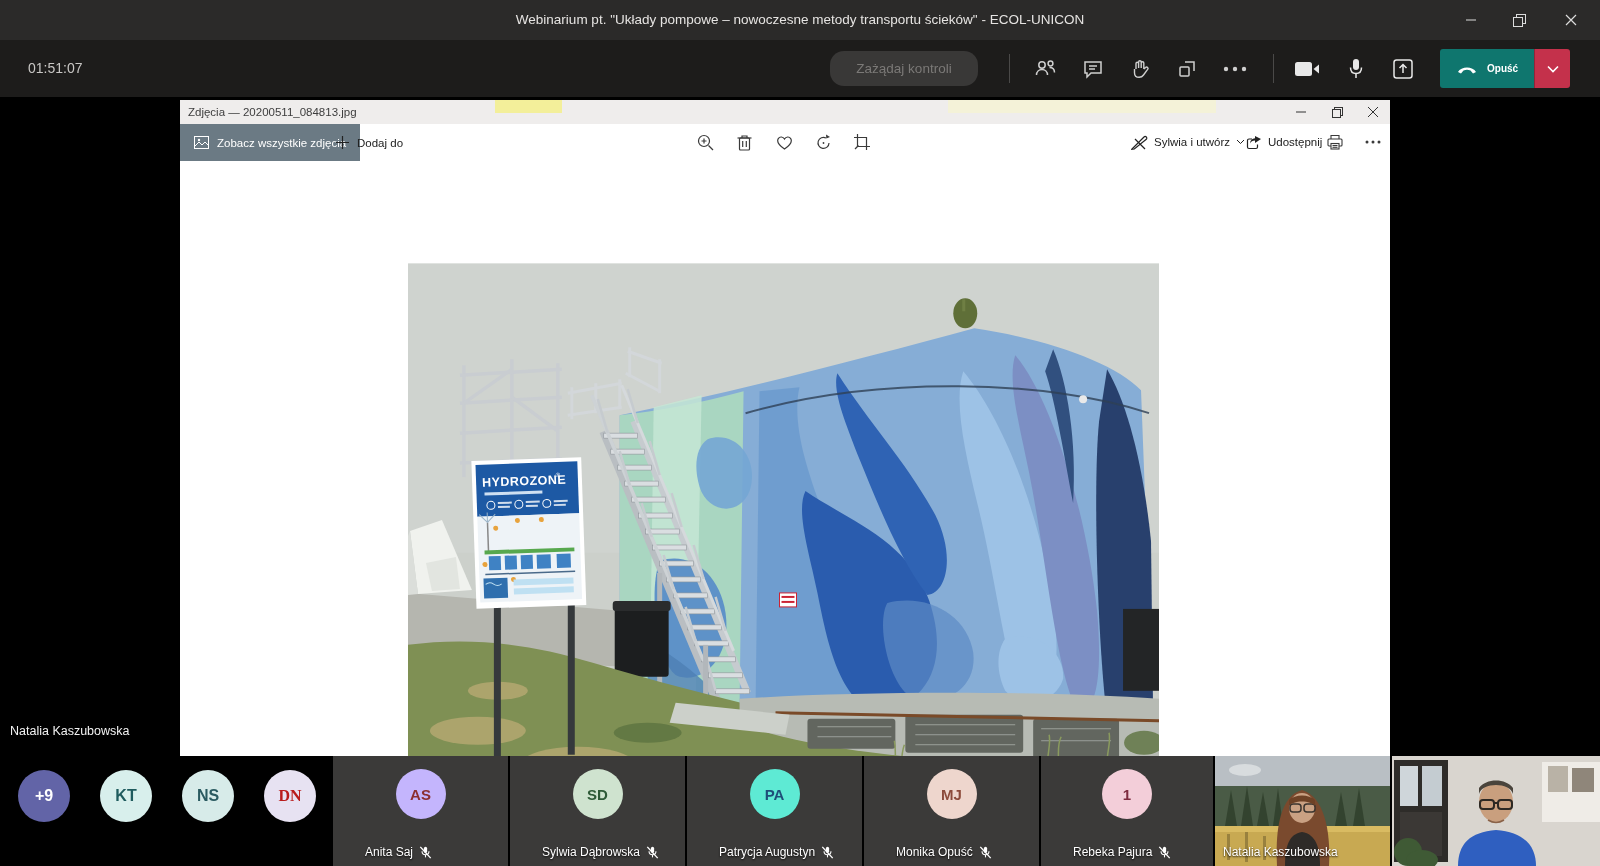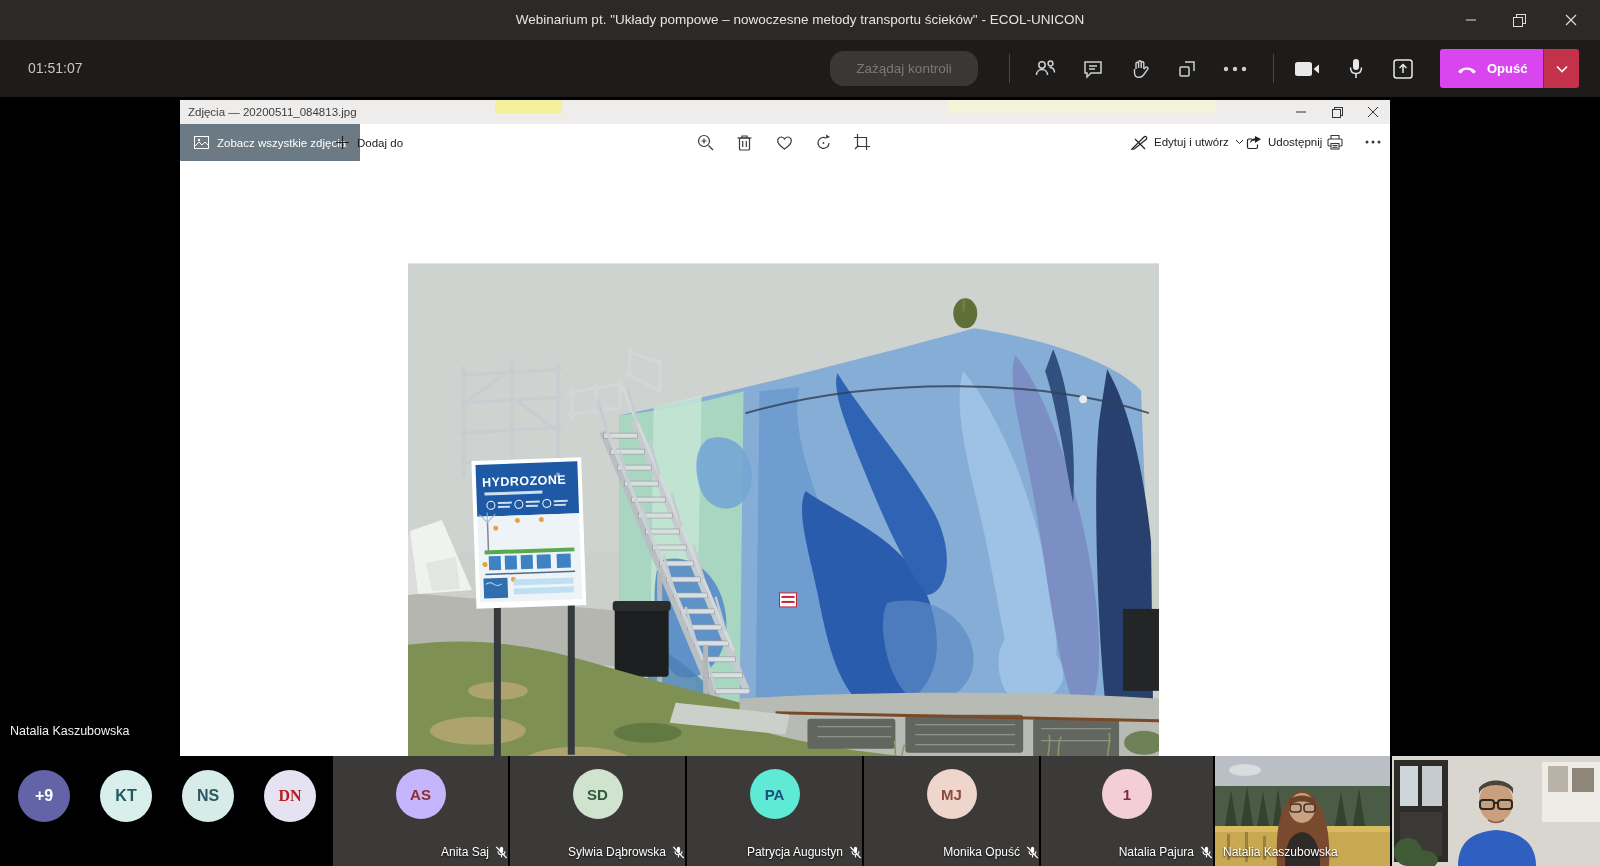--- a/index.html
+++ b/index.html
@@ -12,22 +12,22 @@
   #teams-title{width:100%;text-align:center;line-height:40px;color:#e6e4e2;font-size:13.5px;}
   .win-ctrl{top:0;width:46px;height:40px;display:flex;align-items:center;justify-content:center;color:#dcdcdc;}
   
   #callbar{left:0;top:40px;width:1600px;height:57px;background:#1d1c1b;}
   #timer{left:28px;top:0;height:57px;line-height:57px;color:#c9c7c5;font-size:14px;}
   #request-control{left:830px;top:11px;width:148px;height:35px;background:#393837;border:none;border-radius:14px;
                    color:#7b7977;font-size:13.5px;}
   .vdiv{top:14px;width:1px;height:29px;background:#4a4948;}
   .cb-icon{top:13px;width:34px;height:32px;display:flex;align-items:center;justify-content:center;}
   #leave-group{left:1440px;top:9px;height:39px;display:flex;border-radius:3px;overflow:hidden;}
-  #leave-main{display:flex;align-items:center;gap:9px;padding:0 16px;background:#d946ef;border:none;color:#fff;
-              font-size:13px;font-weight:bold;}
+  #leave-main{display:flex;align-items:center;gap:9px;padding:0 16px;background:#0f766e;border:none;color:#fff;
+              font-size:10px;font-weight:bold;}
   #leave-caret{width:36px;background:#c4314b;border:none;border-left:1px solid rgba(0,0,0,.25);color:#fff;
                display:flex;align-items:center;justify-content:center;}
 
   
   #stage{left:0;top:97px;width:1600px;height:659px;background:#000;}
   #presenter-label{left:10px;top:627px;color:#f2f2f2;font-size:12.5px;}
 
   
   #photos-window{left:180px;top:3px;width:1210px;height:656px;background:#fff;}
   #p-titlebar{left:0;top:0;width:1210px;height:24px;background:#efedec;}
@@ -45,22 +45,22 @@
   #photo-svg{left:228px;top:102px;}
   #expand-btn{left:1182px;top:620px;width:22px;height:22px;background:none;border:none;color:#555;}
   #cursor{left:1345px;top:616px;}
 
   
   #participants{left:0;top:756px;width:1600px;height:110px;background:#000;}
   .pav{border-radius:50%;display:flex;align-items:center;justify-content:center;font-weight:bold;}
   .pav-float{top:14px;width:52px;height:52px;font-size:16px;}
   .tile{top:0;height:110px;background:#3b3a39;}
   .tile .pav{left:50%;transform:translateX(-50%);top:13px;width:50px;height:50px;font-size:15px;position:absolute;}
-  .tile-name{left:0;bottom:7px;width:100%;display:flex;align-items:center;justify-content:flex-end;gap:6px;
-             color:#fff;font-size:12px;text-shadow:0 1px 2px rgba(0,0,0,.9);position:absolute;}
+  .tile-name{left:0;bottom:7px;width:100%;display:flex;align-items:center;justify-content:flex-start;gap:6px;
+             color:#fff;font-size:12px;text-shadow:0 1px 2px rgba(0,0,0,.9);position:absolute;padding-left:32px;}
   .vtile{top:0;height:110px;overflow:hidden;}
   .vtile .tile-name{justify-content:flex-start;padding-left:8px;box-sizing:border-box;}
   .av-overflow{background:#6264a7;color:#fff;}
   .av-kt{background:#d8efec;color:#1f5b5e;}
   .av-ns{background:#d7ebe9;color:#2a5a60;}
   .av-dn{background:#e7e2f2;color:#b91c1c;font-family:Liberation Serif, serif;}
   .av-as{background:#c4b5fd;color:#8b2f2f;}
   .av-sd{background:#cfe3cf;color:#2e5a37;}
   .av-pa{background:#5eead4;color:#1f4e79;}
   .av-mj{background:#eed6cd;color:#8c4a3a;}
@@ -244,21 +244,21 @@
               <path d="M0,3.5 H12.5 V16"></path>
               <line x1="1" y1="15" x2="4.5" y2="11.5"></line>
           </svg>
         </button>
 
         <button class="abs pt-text-btn" style="left:945px;">
           <svg width="17" height="15" viewBox="0 0 17 15" fill="none" stroke="#222" stroke-width="1.2">
             <path d="M1,14 L13,2 a1.6,1.6 0 0 1 2.3,2.3 L3.3,14 L0.8,14.3 Z"></path>
               <line x1="14" y1="14" x2="4" y2="4"></line>
           </svg>
-          <span>Edytuj i utwórz</span>
+          <span>Sylwia i utwórz</span>
           <svg width="9" height="6" viewBox="0 0 9 6" fill="none" stroke="#222">
               <path d="M1,1 L4.5,4.5 L8,1"></path>
             </svg>
         </button>
         <button class="abs pt-text-btn" style="left:1060px;">
           <svg width="16" height="15" viewBox="0 0 16 15" fill="none" stroke="#222" stroke-width="1.2">
             <path d="M6,4 H3 a1.5,1.5 0 0 0 -1.5,1.5 V12 a1.5,1.5 0 0 0 1.5,1.5 H10 a1.5,1.5 0 0 0 1.5,-1.5 V9.5"></path>
               <path d="M9,1 L15,4 L9,8 V5.6 C6.5,5.6 5,6.6 4,8.6 C4.3,5 6,3.3 9,3.2 Z" fill="#222" stroke="none"></path>
           </svg>
           <span>Udostępnij</span>
@@ -564,21 +564,21 @@
             <path d="M2.8,4.8 c0,2 1.4,3.2 3.2,3.2 s3.2,-1.2 3.2,-3.2" fill="none" stroke="#fff"></path>
             <line x1="6" y1="8.2" x2="6" y2="10.5" stroke="#fff"></line>
             <line x1="1.2" y1="0.8" x2="10.8" y2="11.2" stroke="#fff" stroke-width="1.3"></line>
           </svg>
       </div>
     </div>
 
     <div class="abs tile" style="left:1041px;width:172px;">
       <div class="pav av-rp">1</div>
       <div class="tile-name">
-          <span>Natalia Pajura</span>
+          <span>Rebeka Pajura</span>
         <svg width="13" height="13" viewBox="0 0 12 12">
             <rect x="4.5" y="0.8" width="3" height="5.6" rx="1.5" fill="#fff"></rect>
             <path d="M2.8,4.8 c0,2 1.4,3.2 3.2,3.2 s3.2,-1.2 3.2,-3.2" fill="none" stroke="#fff"></path>
             <line x1="6" y1="8.2" x2="6" y2="10.5" stroke="#fff"></line>
             <line x1="1.2" y1="0.8" x2="10.8" y2="11.2" stroke="#fff" stroke-width="1.3"></line>
           </svg>
       </div>
     </div>
 
     <div class="abs vtile" style="left:1215px;width:175px;">

